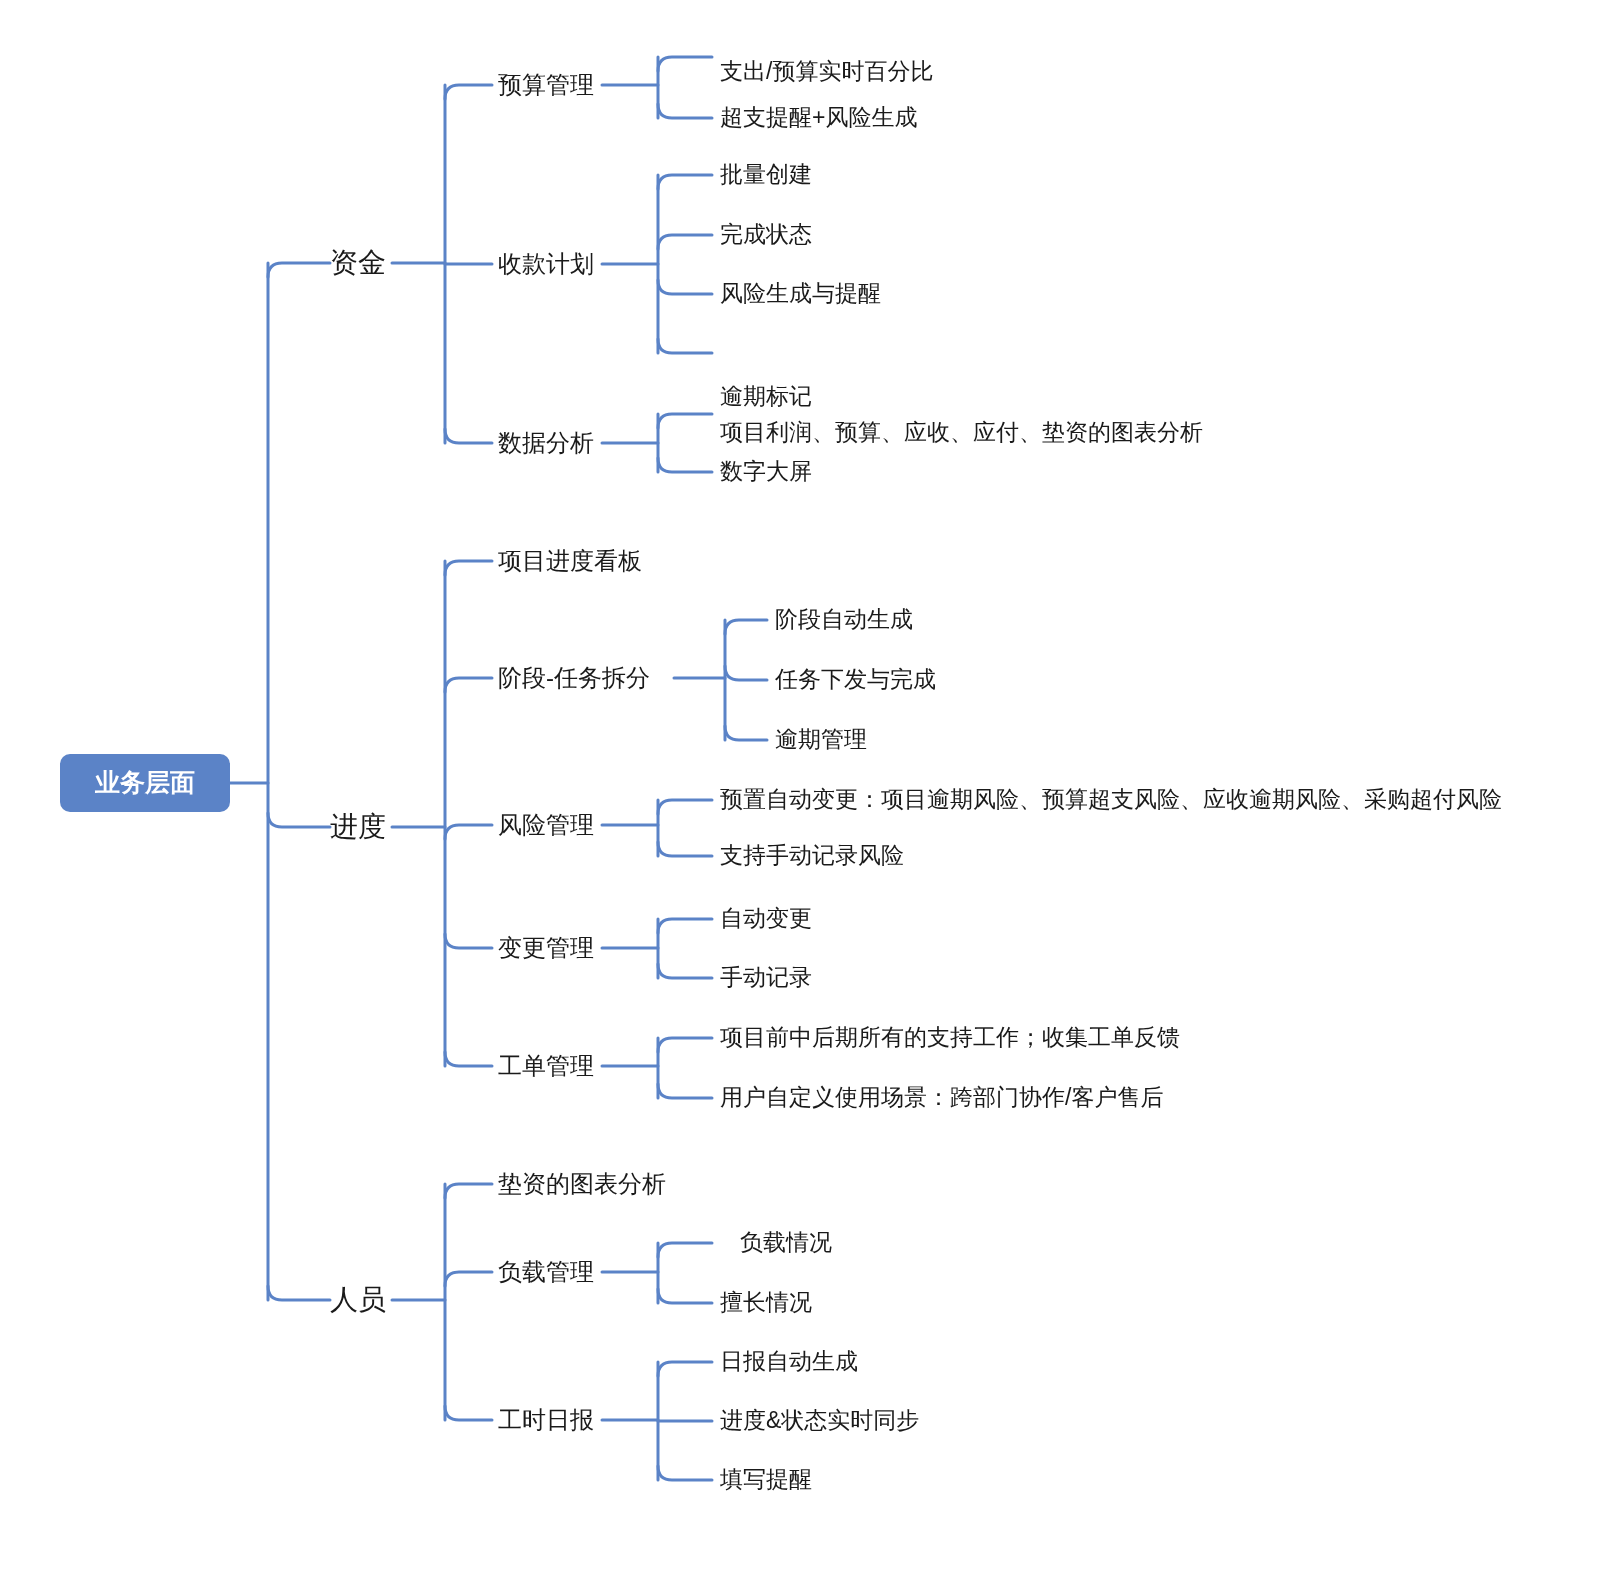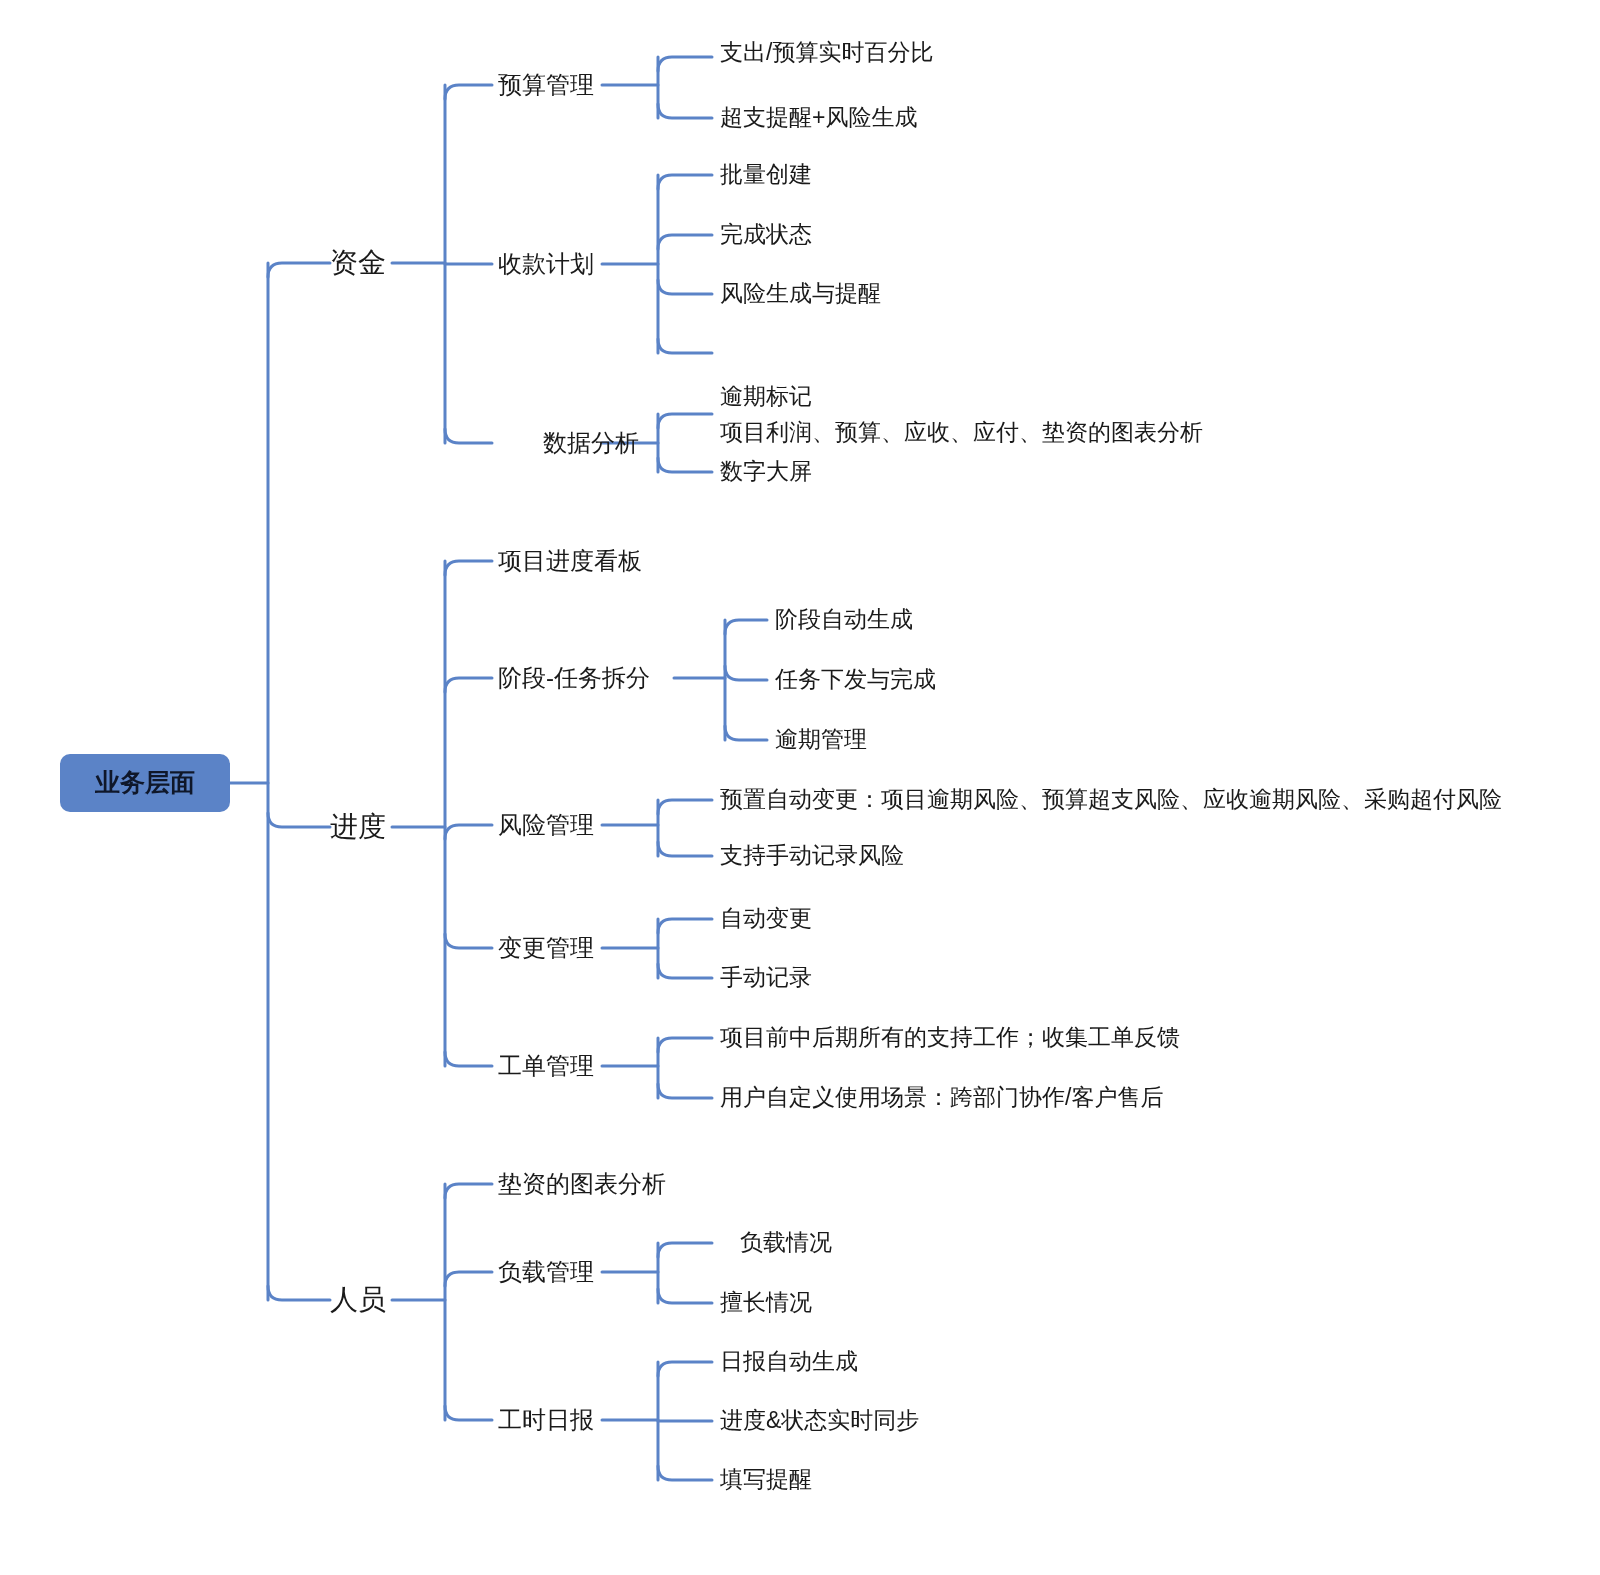--- a/index.html
+++ b/index.html
@@ -2,21 +2,21 @@
 <html><head>
 <meta charset="utf-8">
 <style>
   html,body{margin:0;padding:0;background:#ffffff;}
   body{width:1600px;height:1575px;position:relative;overflow:hidden;
        font-family:"Liberation Sans","DejaVu Sans",sans-serif;}
   #canvas{position:absolute;left:0;top:0;width:1600px;height:1575px;}
   svg.wires{position:absolute;left:0;top:0;width:1600px;height:1575px;pointer-events:none;}
   .node{position:absolute;white-space:nowrap;color:#1a1a1a;
         transform:translateY(-50%);line-height:1.1;}
-  .lvl1{background:#5b83c7;color:#0f172a;font-weight:bold;font-size:25px;
+  .lvl1{background:#5b83c7;color:#ffffff;font-weight:bold;font-size:25px;
         border-radius:10px;padding:0;width:170px;height:58px;
         display:flex;align-items:center;justify-content:center;
         transform:translateY(-50%);}
   .lvl2{font-size:28px;}
   .lvl3{font-size:24px;}
   .lvl4{font-size:23px;}
 </style>
 </head>
 <body>
 
@@ -82,28 +82,28 @@
       <path d="M 602 1420 H 658" fill="none" stroke="#5b83c7" stroke-width="3" stroke-linecap="round"></path>
       <path d="M 658 1362 V 1480" fill="none" stroke="#5b83c7" stroke-width="3" stroke-linecap="round"></path>
       <path d="M 658 1376 Q 658 1362 672 1362 H 712" fill="none" stroke="#5b83c7" stroke-width="3" stroke-linecap="round"></path>
       <path d="M 658 1421 H 712" fill="none" stroke="#5b83c7" stroke-width="3" stroke-linecap="round"></path>
       <path d="M 658 1466 Q 658 1480 672 1480 H 712" fill="none" stroke="#5b83c7" stroke-width="3" stroke-linecap="round"></path>
     </svg>
   <div id="nodes">
       <div class="node lvl1" style="left: 60px; top: 783px;">业务层面</div>
       <div class="node lvl2" style="left: 330px; top: 263px;">资金</div>
       <div class="node lvl3" style="left: 498px; top: 85px;">预算管理</div>
-      <div class="node lvl4" style="left: 720px; top: 53px;">支出/预算实时百分比</div>
+      <div class="node lvl4" style="left: 720px; top: 72px;">支出/预算实时百分比</div>
       <div class="node lvl4" style="left: 720px; top: 118px;">超支提醒+风险生成</div>
       <div class="node lvl3" style="left: 498px; top: 264px;">收款计划</div>
       <div class="node lvl4" style="left: 720px; top: 175px;">批量创建</div>
       <div class="node lvl4" style="left: 720px; top: 235px;">完成状态</div>
       <div class="node lvl4" style="left: 720px; top: 294px;">风险生成与提醒</div>
       <div class="node lvl4" style="left: 720px; top: 373px; margin-top: 24px;">逾期标记</div>
-      <div class="node lvl3" style="left: 498px; top: 443px; margin-left: 45px;">数据分析</div>
+      <div class="node lvl3" style="left: 498px; top: 443px;">数据分析</div>
       <div class="node lvl4" style="left: 720px; top: 433px;">项目利润、预算、应收、应付、垫资的图表分析</div>
       <div class="node lvl4" style="left: 720px; top: 472px;">数字大屏</div>
       <div class="node lvl2" style="left: 330px; top: 827px;">进度</div>
       <div class="node lvl3" style="left: 498px; top: 561px;">项目进度看板</div>
       <div class="node lvl3" style="left: 498px; top: 678px;">阶段-任务拆分</div>
       <div class="node lvl4" style="left: 775px; top: 620px;">阶段自动生成</div>
       <div class="node lvl4" style="left: 775px; top: 680px;">任务下发与完成</div>
       <div class="node lvl4" style="left: 775px; top: 740px;">逾期管理</div>
       <div class="node lvl3" style="left: 498px; top: 825px;">风险管理</div>
       <div class="node lvl4" style="left: 720px; top: 800px;">预置自动变更：项目逾期风险、预算超支风险、应收逾期风险、采购超付风险</div>

